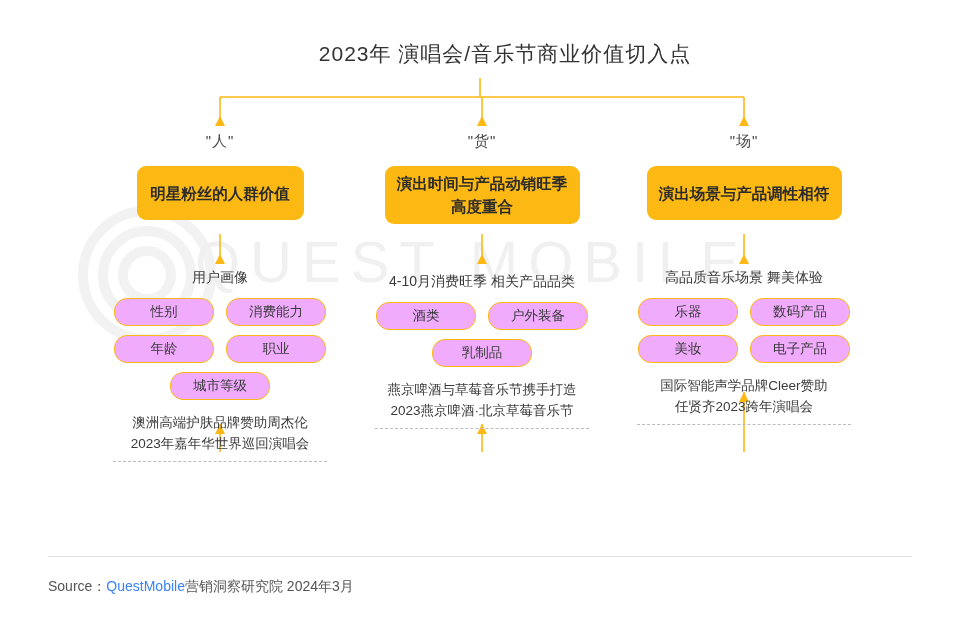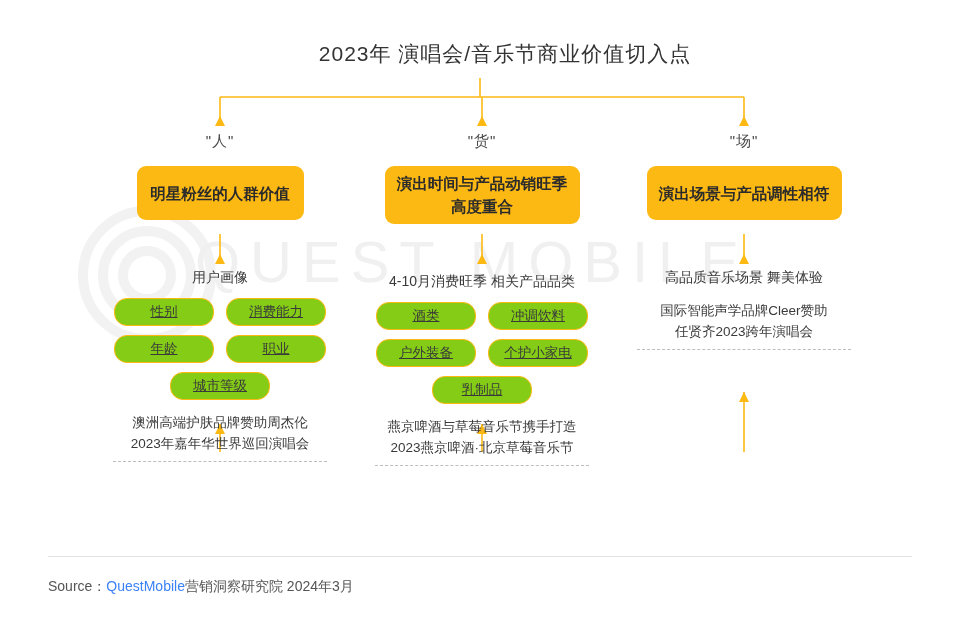--- a/index.html
+++ b/index.html
@@ -111,24 +111,23 @@
     justify-content: center;
     gap: 9px 12px;
   }
   .pill {
     border: 1px solid #FDB913;
     border-radius: 13px;
     padding: 4px 0;
     width: 100px;
     font-size: 13.5px;
     color: #3a3a3a;
-    background: #84cc16;
+    background: #f0abfc;
     box-sizing: border-box;
     text-align: center;
-    text-decoration: underline;
   }
 
   .case-note {
     margin-top: 12px;
     font-size: 13.5px;
     color: #3a3a3a;
     line-height: 21px;
     white-space: pre-line;
   }
   .dashed-rule {
@@ -215,35 +214,39 @@
   <div class="dashed-rule"></div>
 </div>
 
 <div class="column" id="col-1">
   <div class="col-tag">"货"</div>
   <div class="headline-box">演出时间与产品动销旺季高度重合</div>
   <div class="subhead">4-10月消费旺季
 相关产品品类</div>
   <div class="pill-grid">
     <div class="pill">酒类</div>
-    <div class="pill">冲调饮料</div>
     <div class="pill">户外装备</div>
-    <div class="pill">个护小家电</div>
     <div class="pill">乳制品</div>
   </div>
   <div class="case-note">燕京啤酒与草莓音乐节携手打造
 2023燕京啤酒·北京草莓音乐节</div>
   <div class="dashed-rule"></div>
 </div>
 
 <div class="column" id="col-2">
   <div class="col-tag">"场"</div>
   <div class="headline-box">演出场景与产品调性相符</div>
   <div class="subhead">高品质音乐场景
 舞美体验</div>
+  <div class="pill-grid">
+    <div class="pill">乐器</div>
+    <div class="pill">数码产品</div>
+    <div class="pill">美妆</div>
+    <div class="pill">电子产品</div>
+  </div>
   <div class="case-note">国际智能声学品牌Cleer赞助
 任贤齐2023跨年演唱会</div>
   <div class="dashed-rule"></div>
 </div>
 
 <div id="footer-rule"></div>
 <div id="footer">
   <span>Source：</span><span class="brand">QuestMobile</span><span>营销洞察研究院 2024年3月</span>
 </div>
 

